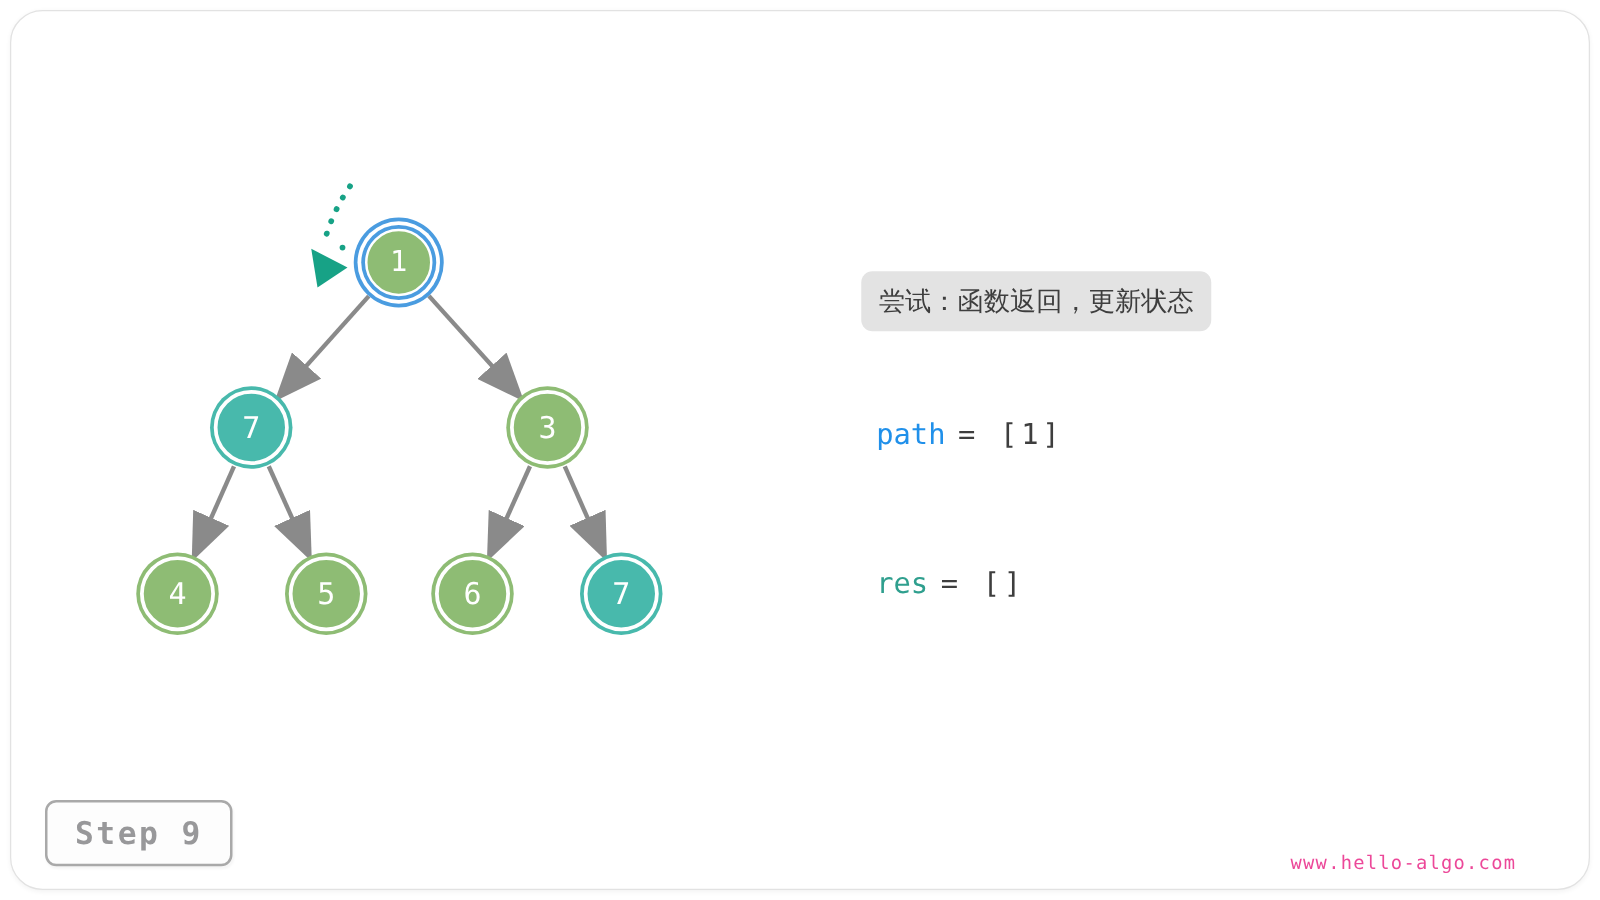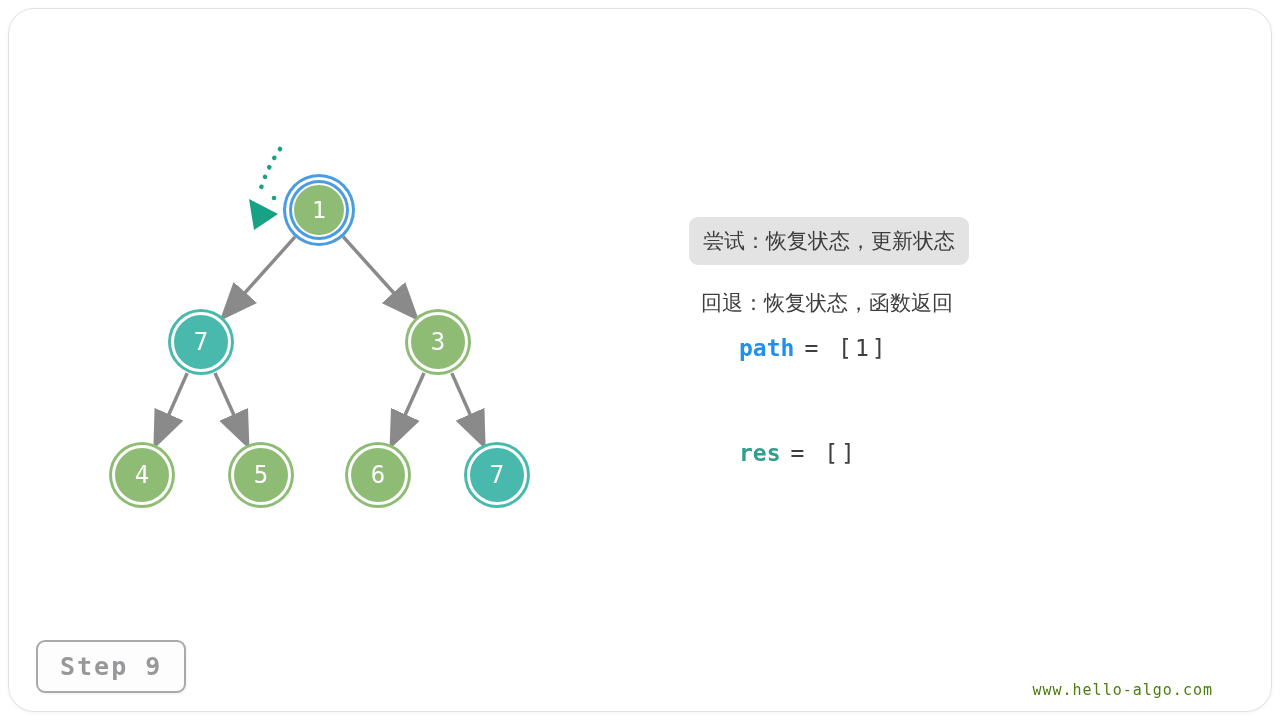--- a/index.html
+++ b/index.html
@@ -17,32 +17,32 @@
   .node.root{width:50px;height:50px;border-width:2px;font-size:23px;}
   .node.root[data-color="green"]{box-shadow:0 0 0 3px #4a9ce0,0 0 0 6px #fff,0 0 0 9px #4a9ce0;}
   
   .cjk{color:#3e3e3e;font-size:21px;white-space:nowrap;}
   .cjk b{font-weight:400;}
   #try-box{position:absolute;left:680px;top:208px;background:#e3e3e3;border-radius:9px;
     padding:10px 14px;}
   #back-line{position:absolute;left:692px;top:280px;}
   .code-line{position:absolute;font-family:"DejaVu Sans Mono",monospace;font-size:23px;
     color:#3e3e3e;white-space:nowrap;}
-  .code-line .var{font-weight:700;margin-left:38px;}
+  .code-line .var{font-weight:400;}
   .code-line .val{letter-spacing:3px;margin-left:10px;}
   #path-line{left:692px;top:326px;}
   #path-line .var{color:#2090ea;}
-  #res-line{left:692px;top:431px;}
+  #res-line{left:692px;top:445px;}
   #res-line .var{color:#2f9f8e;}
   
   #step-badge{position:absolute;left:27px;top:631px;padding:10px 22px;background:#fdfdfd;
     border:2px solid #a9a9a9;border-radius:9px;color:#98989a;
     font:700 25px "DejaVu Sans Mono",monospace;letter-spacing:2px;
     box-shadow:1px 2px 2px rgba(0,0,0,.04);}
-  #watermark{position:absolute;right:58px;bottom:12px;color:#4d7c0f;
+  #watermark{position:absolute;right:58px;bottom:12px;color:#ec4899;
     font:15px "DejaVu Sans Mono",monospace;letter-spacing:1px;}
 </style>
 </head>
 <body>
 
 <div id="card">
 
   <div id="tree">
     <svg id="edges" width="640" height="560" viewBox="0 0 640 560">
       <defs>
@@ -82,26 +82,23 @@
     </div>
     <div class="node" style="left:369px;top:466px;" data-color="green">
       <span>6</span>
     </div>
     <div class="node" style="left:488px;top:466px;" data-color="teal">
       <span>7</span>
     </div>
   </div>
 
   <div id="try-box" class="cjk">
-    <b>尝试：</b><span>恢复状态，更新状态</span>
+    <b>尝试：</b><span>函数返回，更新状态</span>
   </div>
 
-  <div id="back-line" class="cjk">
-    <b>回退：</b><span>恢复状态，函数返回</span>
-  </div>
 
   <div id="path-line" class="code-line">
     <span class="var">path</span><span class="val">= [1]</span>
   </div>
 
   <div id="res-line" class="code-line">
     <span class="var">res</span><span class="val">= []</span>
   </div>
 
   <div id="step-badge">Step 9</div>

